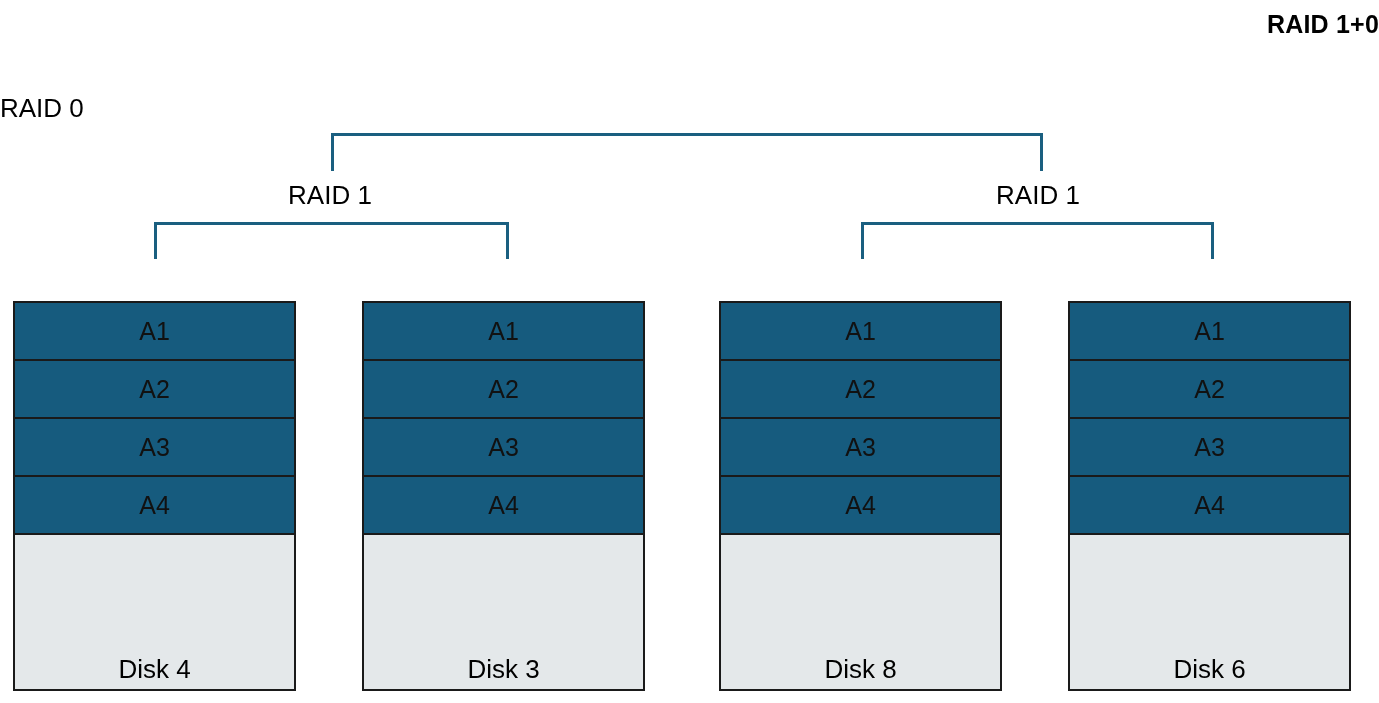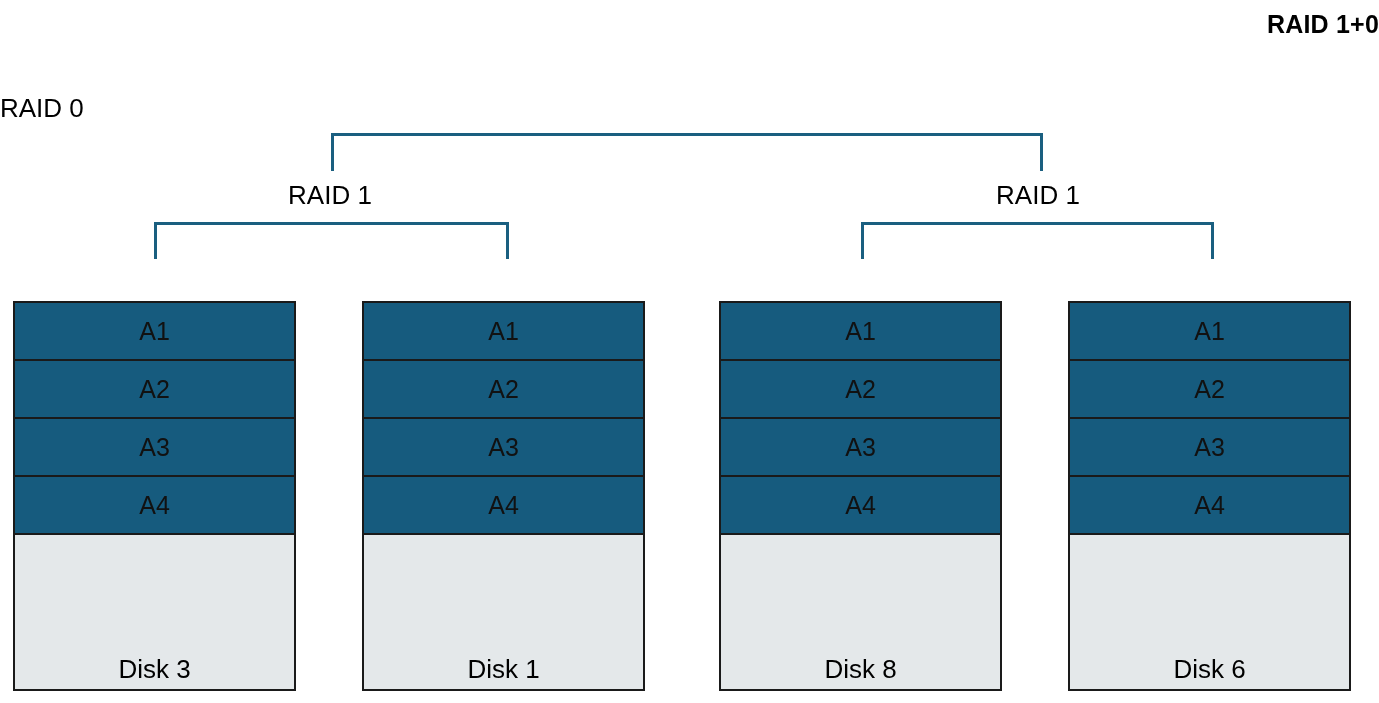--- a/index.html
+++ b/index.html
@@ -143,30 +143,30 @@
 <div class="bracket" id="bracket-raid1-left"></div>
 <div class="bracket" id="bracket-raid1-right"></div>
 
 <div class="disk" id="disk-0">
   <div class="block">A1</div>
   <div class="block">A2</div>
   <div class="block">A3</div>
   <div class="block">A4</div>
   <div class="block-empty"></div>
 </div>
-<div class="disk-caption" id="caption-0">Disk 3</div>
+<div class="disk-caption" id="caption-0">Disk 4</div>
 
 <div class="disk" id="disk-1">
   <div class="block">A1</div>
   <div class="block">A2</div>
   <div class="block">A3</div>
   <div class="block">A4</div>
   <div class="block-empty"></div>
 </div>
-<div class="disk-caption" id="caption-1">Disk 1</div>
+<div class="disk-caption" id="caption-1">Disk 3</div>
 
 <div class="disk" id="disk-2">
   <div class="block">A1</div>
   <div class="block">A2</div>
   <div class="block">A3</div>
   <div class="block">A4</div>
   <div class="block-empty"></div>
 </div>
 <div class="disk-caption" id="caption-2">Disk 8</div>
 

